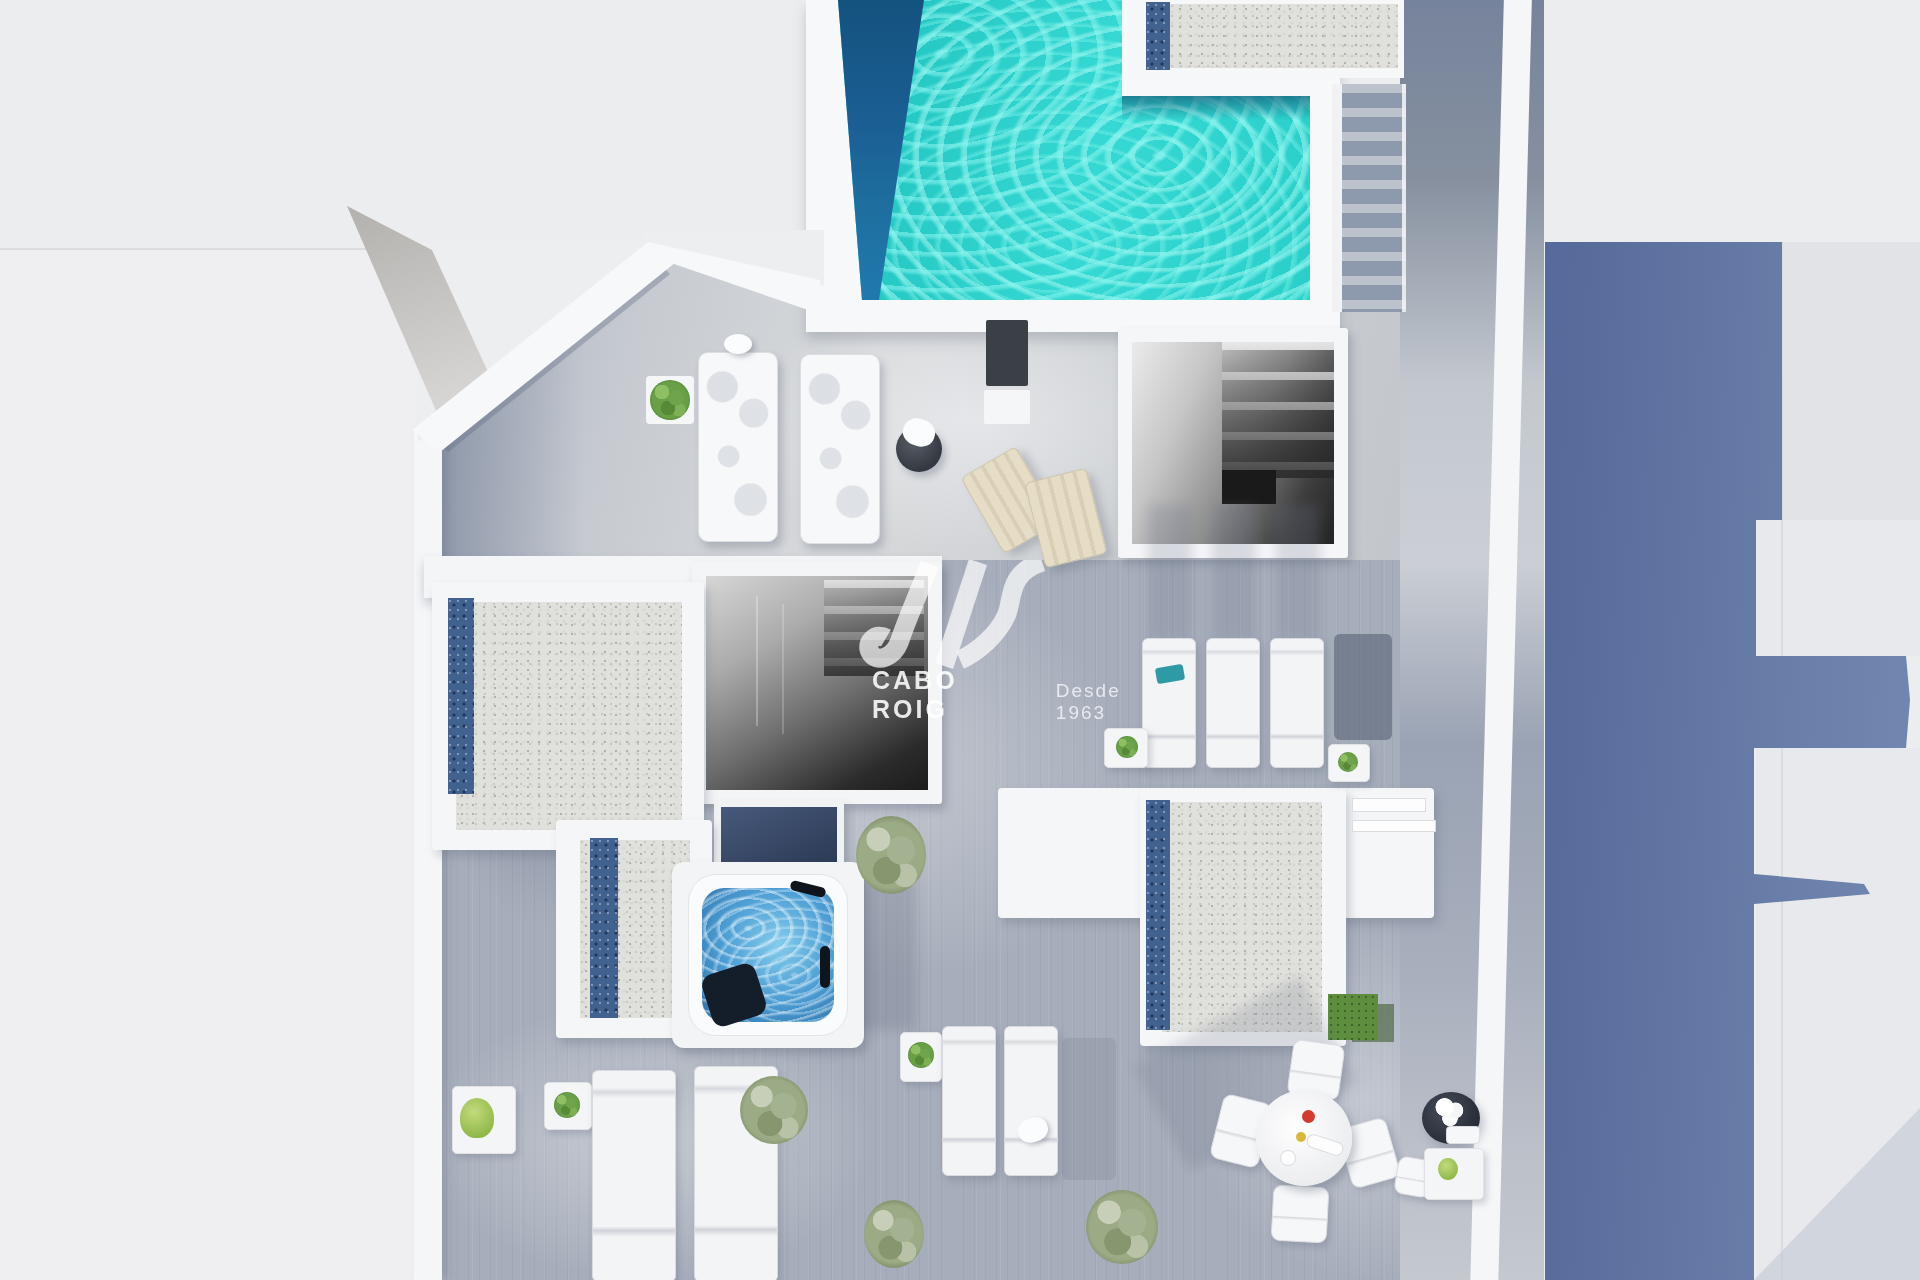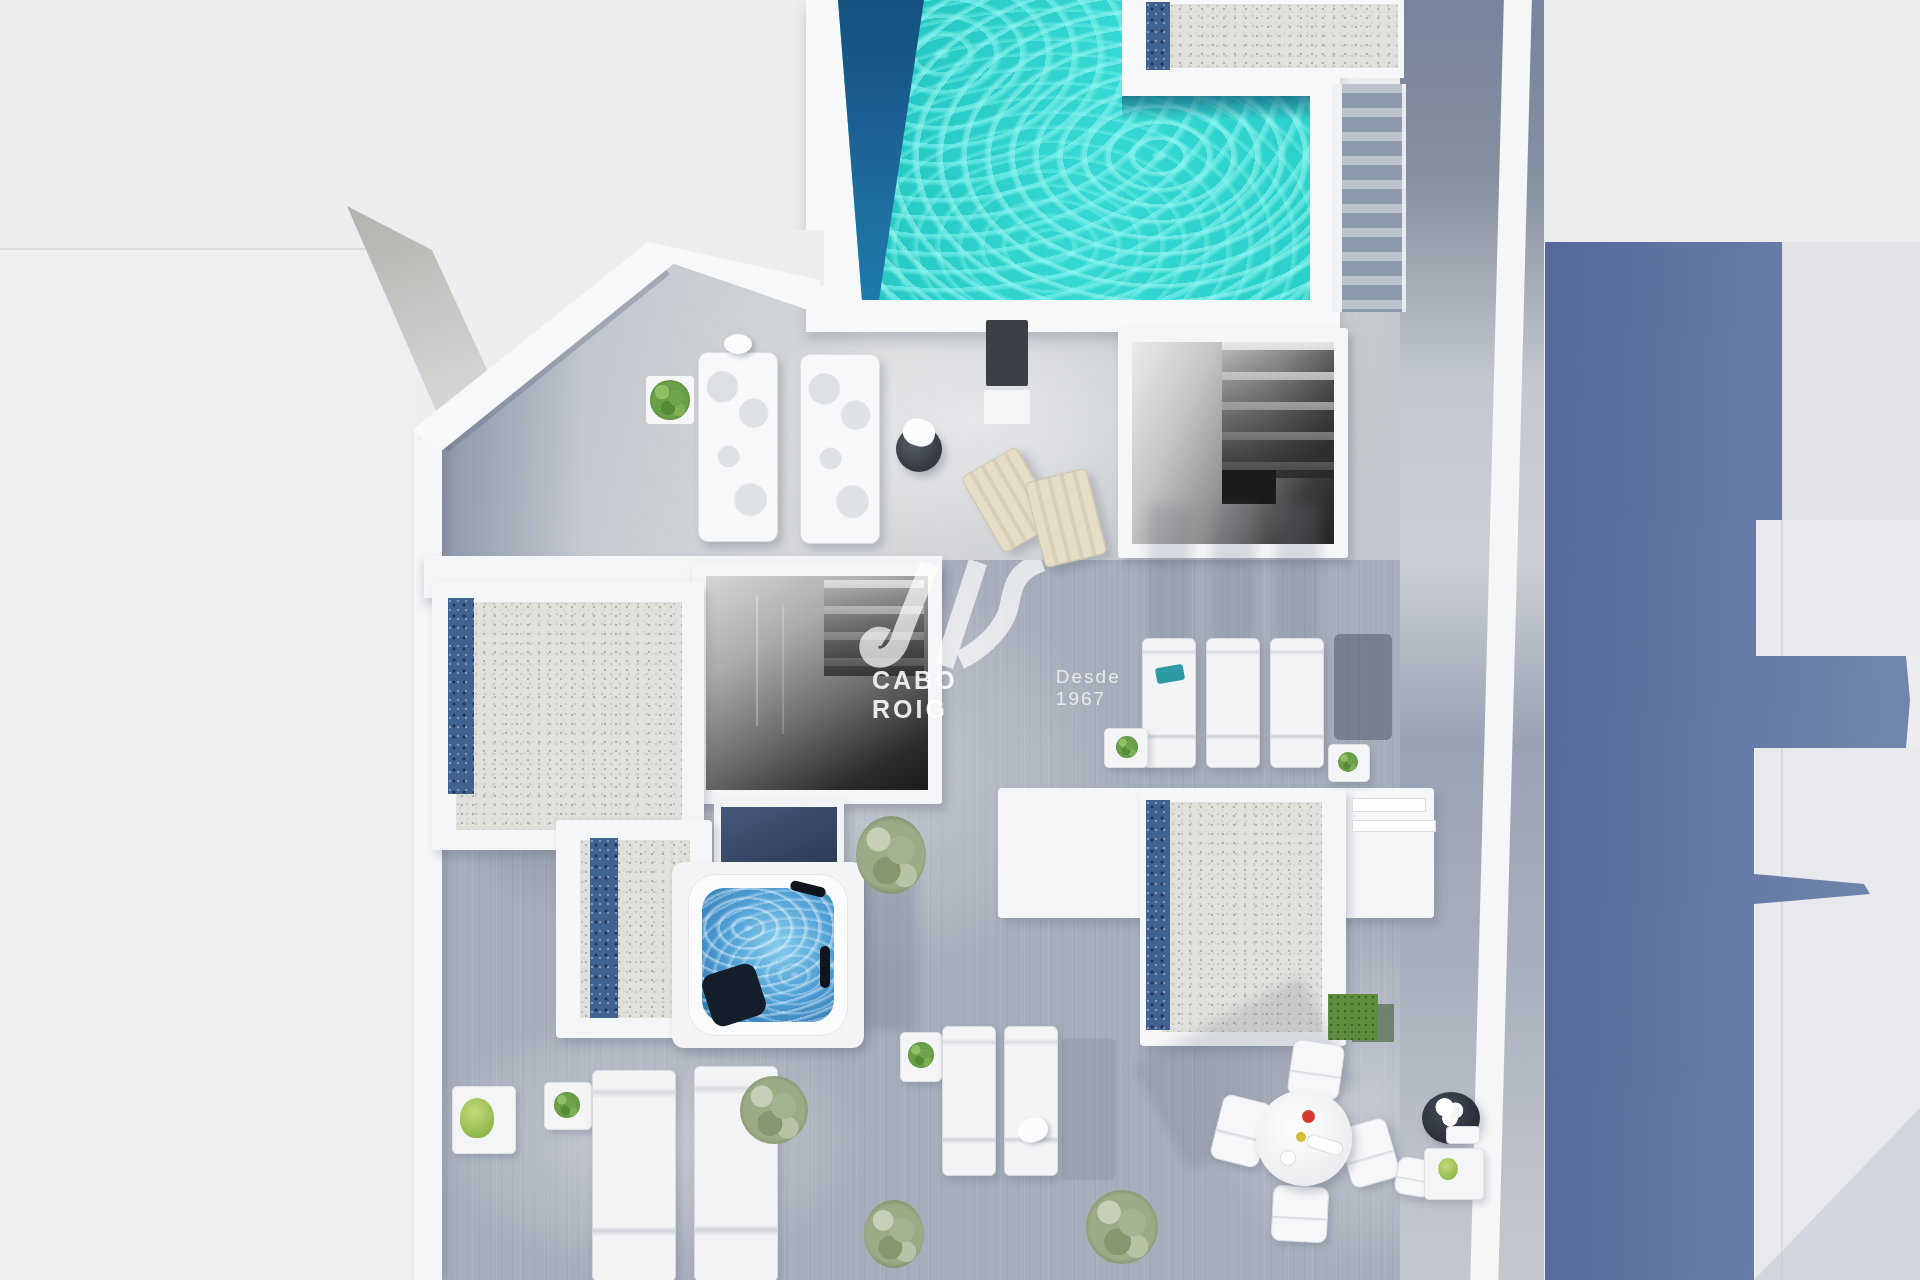--- a/index.html
+++ b/index.html
@@ -40,21 +40,21 @@
   .bed-flat{background:#F3F4F6;border:1px solid #D8DADF;border-radius:6px;
     background-image:linear-gradient(180deg,transparent 74%,rgba(165,170,180,0.45) 76%,transparent 79%),
       linear-gradient(180deg,transparent 8%,rgba(165,170,180,0.35) 10%,transparent 13%);
     box-shadow:3px 5px 8px rgba(90,100,120,0.26);}
   .chair-tan{background:repeating-linear-gradient(90deg,var(--chairTan,#E6DDC6) 0 9px,#D9CFB7 9px 13px);
     border:1px solid #CFC4AC;border-radius:6px;box-shadow:5px 7px 9px rgba(90,100,120,0.28);}
   .chair-w{background:#F6F7F9;border:1px solid #DCDEE3;border-radius:9px;box-shadow:3px 4px 7px rgba(90,100,120,0.28);
     background-image:linear-gradient(180deg,transparent 55%,rgba(190,194,202,0.55) 57%,transparent 62%);}
   .sidetable{background:#F4F5F7;border:1px solid #DFE1E5;border-radius:5px;box-shadow:3px 4px 6px rgba(90,100,120,0.25);}
   .soft{filter:blur(6px);}
-  .watermark-text{display:flex;align-items:flex-start;gap:24px;color:rgba(255,255,255,0.88);}
+  .watermark-text{display:flex;align-items:flex-end;gap:24px;color:rgba(255,255,255,0.88);}
   .brand{font-size:25px;font-weight:bold;letter-spacing:3px;}
   .tagline{font-size:19px;letter-spacing:2px;color:rgba(255,255,255,0.72);}
 </style>
 </head>
 <body>
 
 <div class="stage">
 
   <div class="abs" style="left:0;top:248px;width:424px;height:1032px;background:#EFEFF1;border-top:2px solid #DCDCDE;"></div>
 
@@ -239,17 +239,17 @@
   <div class="abs" style="left:850px;top:560px;width:320px;height:150px;">
     <svg width="200" height="110" viewBox="0 0 200 110" style="position:absolute;left:6px;top:0;opacity:0.82;">
       <g fill="none" stroke="rgba(255,255,255,0.85)" stroke-width="19">
         <path d="M74,4 C62,34 50,62 44,80 C38,98 20,104 14,92 C9,82 20,72 30,78"></path>
         <path d="M122,2 L88,106"></path>
         <path d="M186,2 C150,14 158,40 150,56 C142,74 122,92 104,100"></path>
       </g>
     </svg>
     <div class="watermark-text" style="position:absolute;left:22px;top:106px;">
       <span class="brand">CABO ROIG</span>
-      <span class="tagline">Desde 1967</span>
+      <span class="tagline">Desde 1963</span>
     </div>
   </div>
 
 </div>
 
 </body></html>

